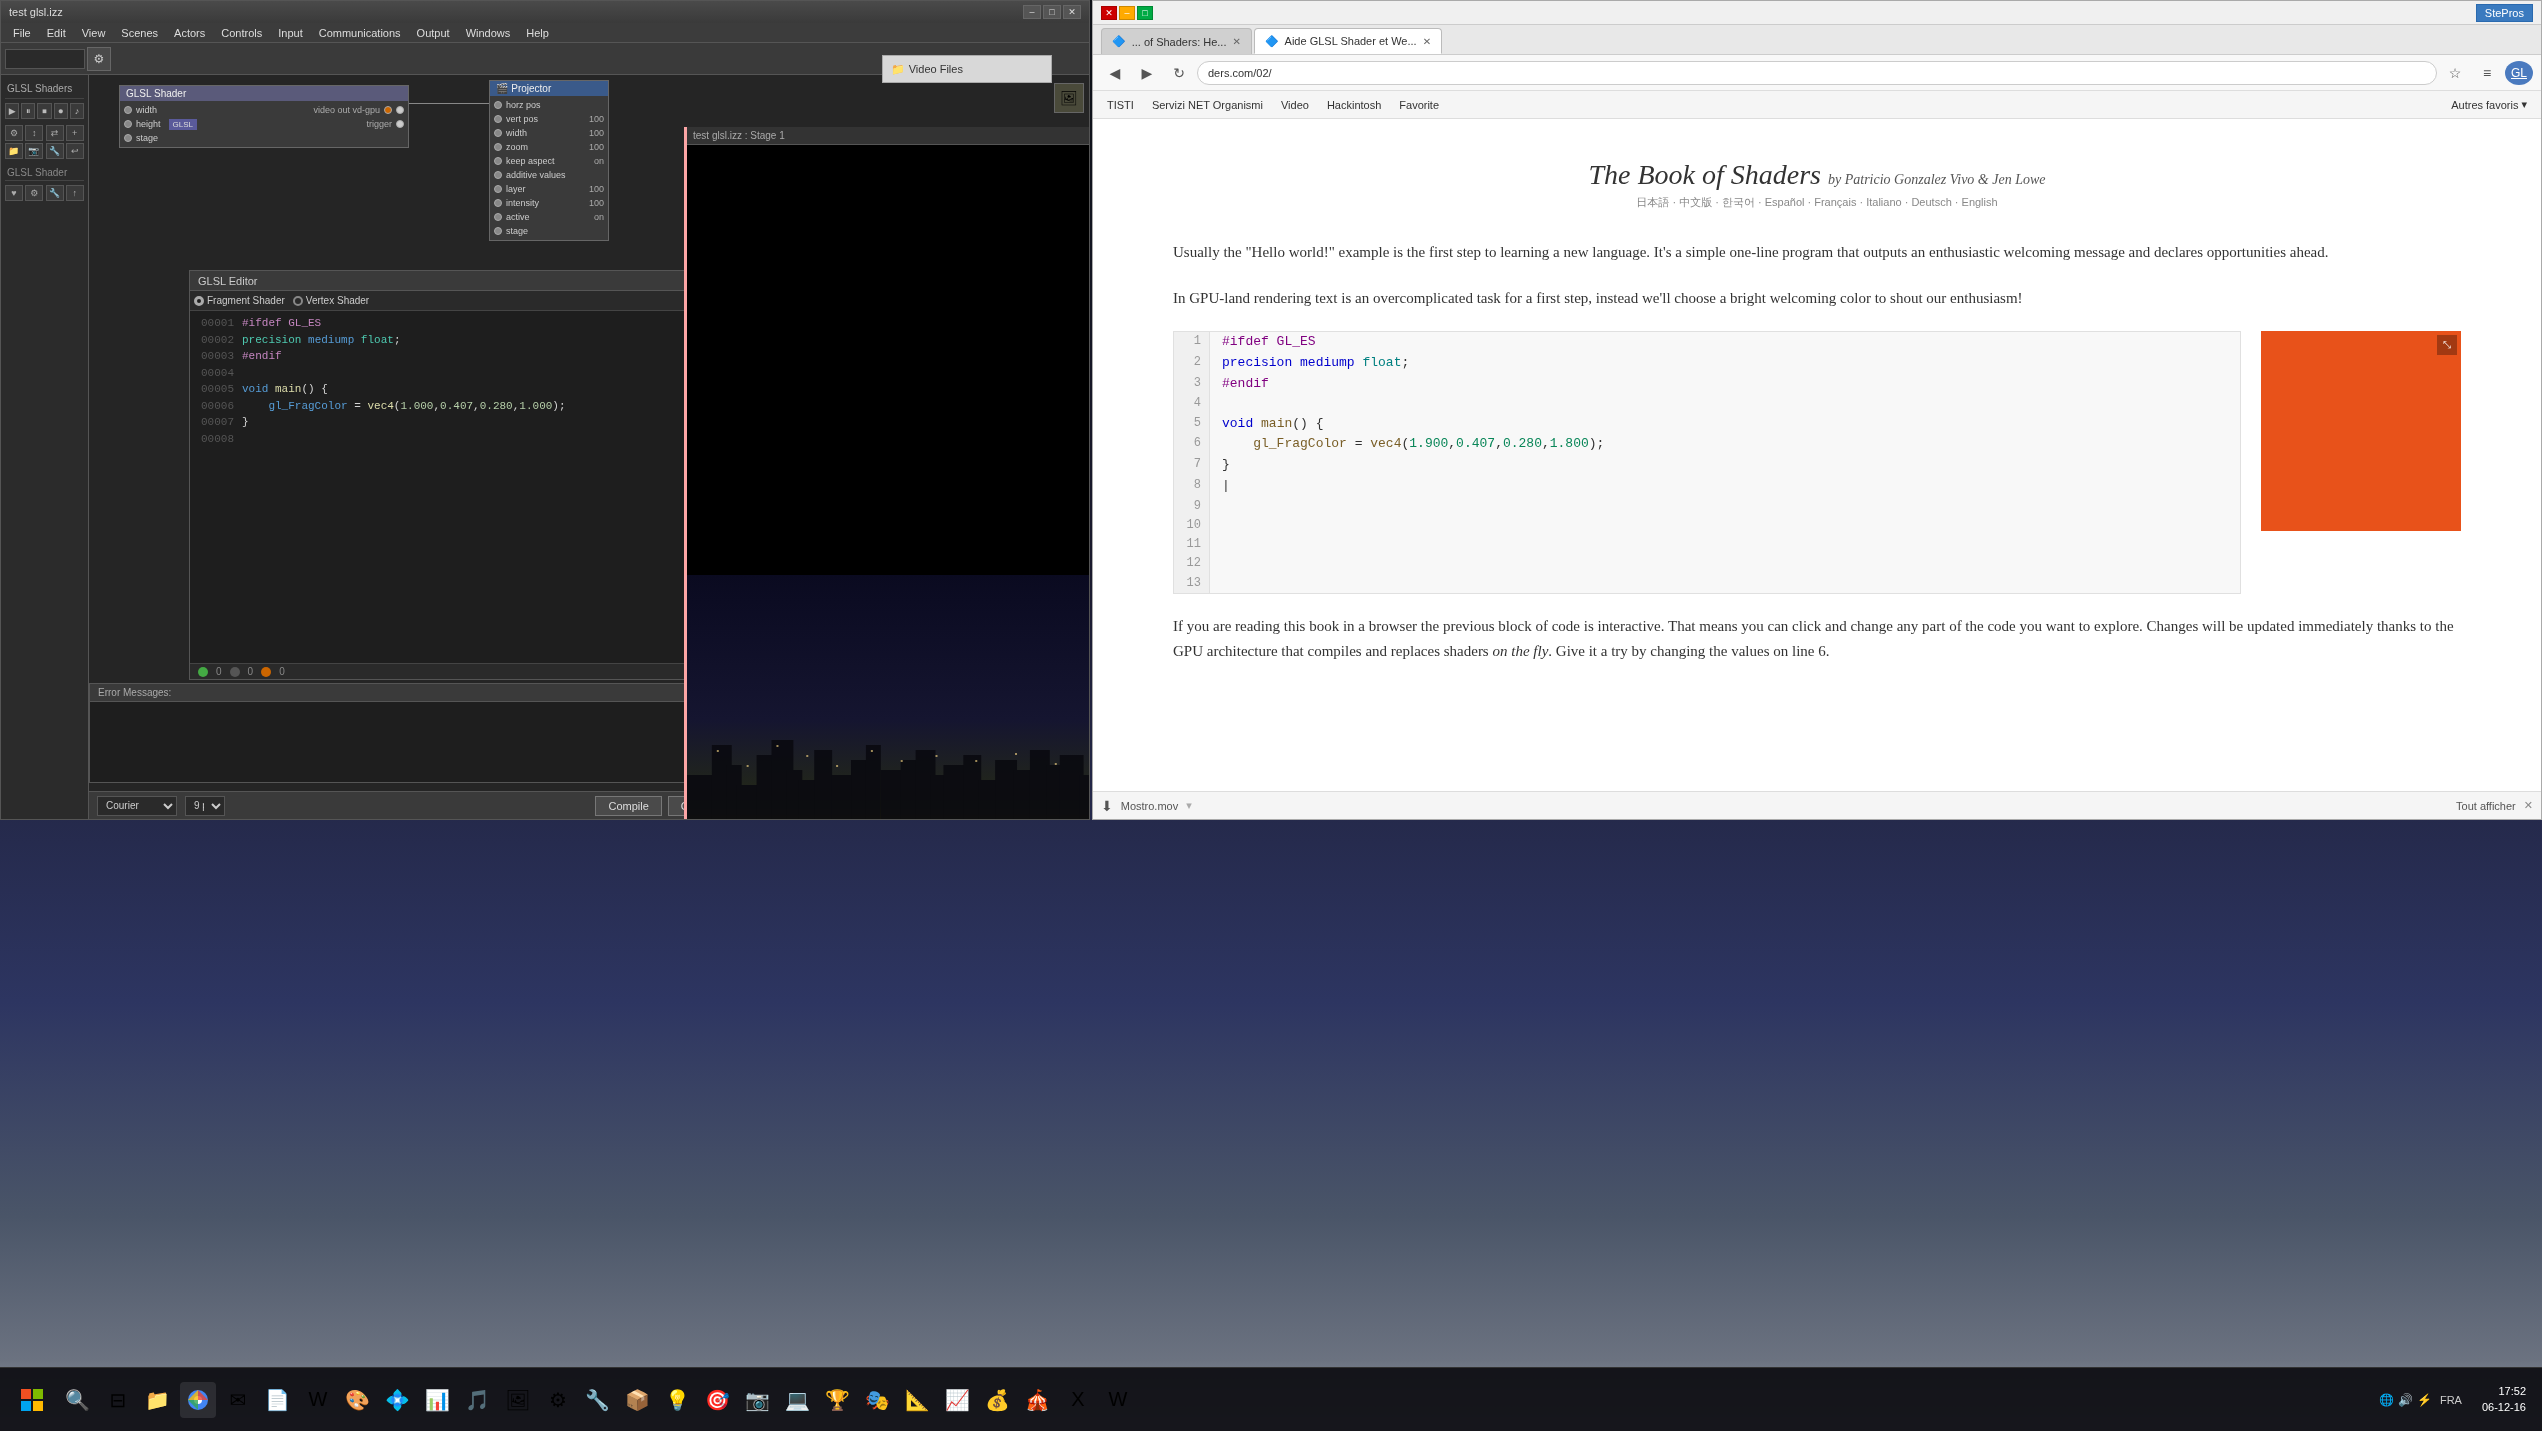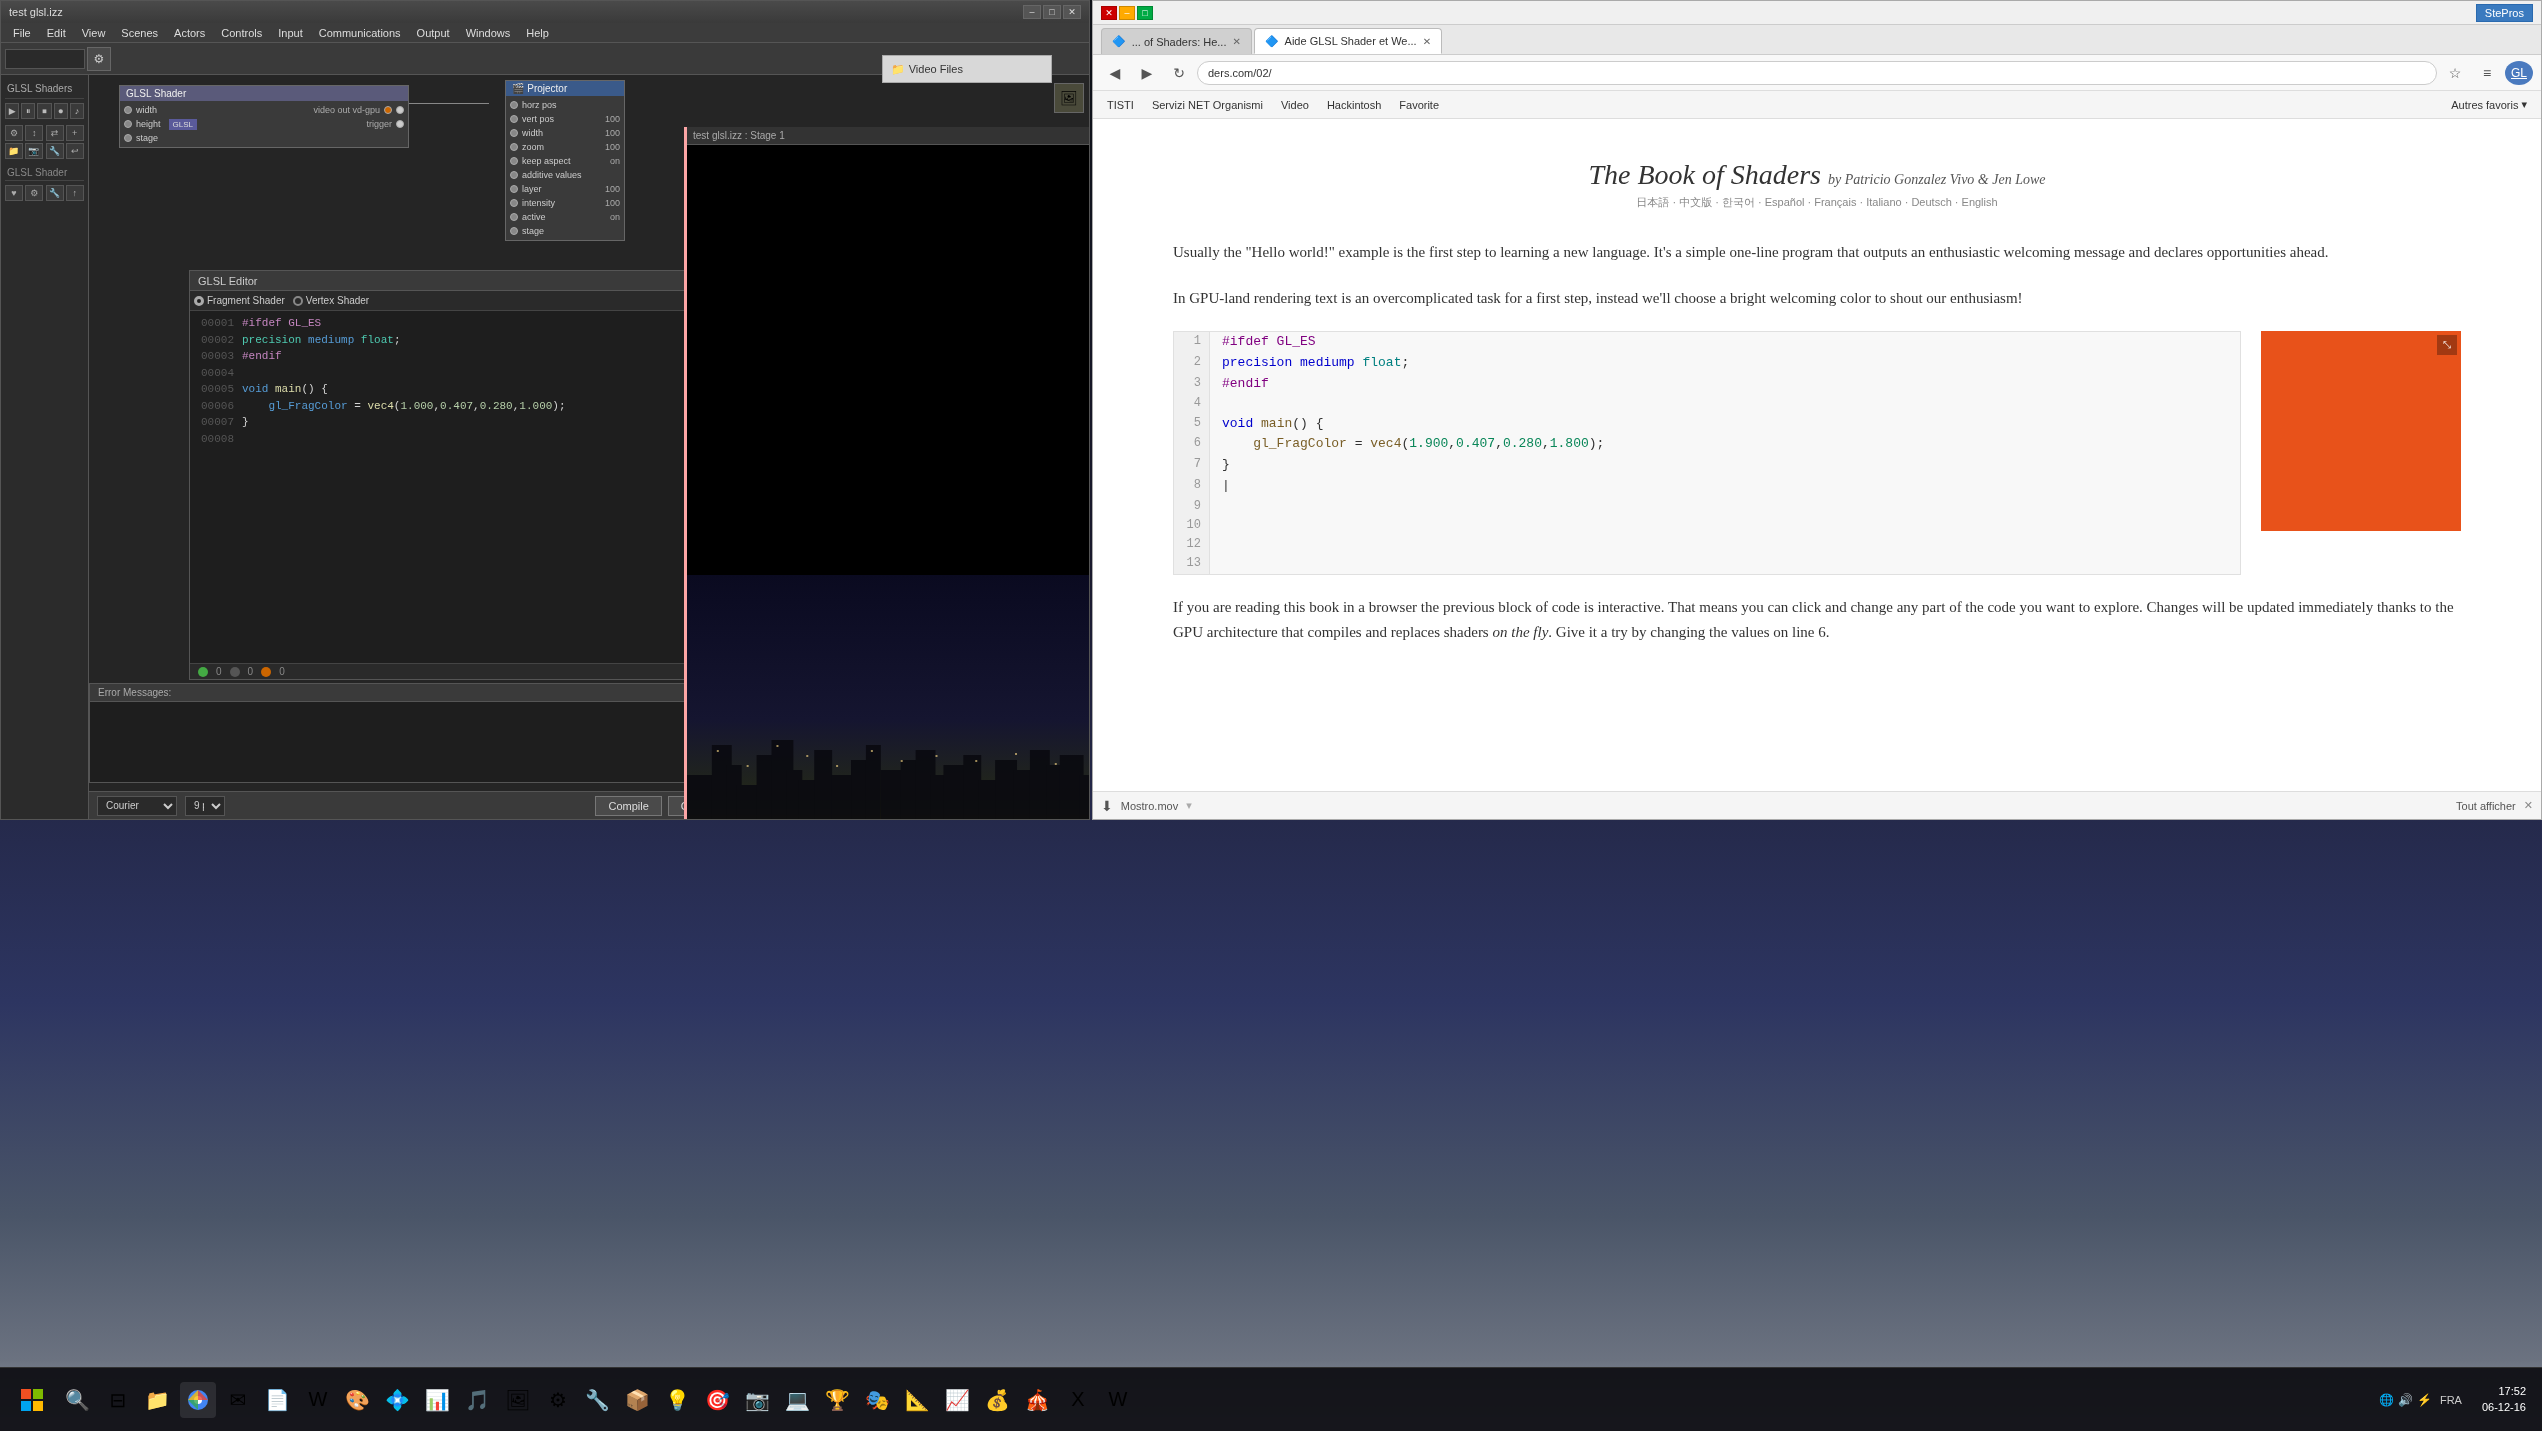--- a/index.html
+++ b/index.html
@@ -829,21 +829,21 @@
             </div>
             <div class="node-row">
               <div class="node-port"></div>
               <span>stage</span>
             </div>
           </div>
         </div>
 
         <div style="position:absolute; top:28px; left:320px; width:80px; height:1px; background:#888;"></div>
 
-        <div class="node" style="left:416px; top:5px; width:110px;">
+        <div class="node" style="left:400px; top:5px; width:110px;">
           <div class="node-header blue">🎬 Projector</div>
           <div class="node-body">
             <div class="node-row">
               <div class="node-port"></div>
               <span>horz pos</span>
             </div>
             <div class="node-row">
               <div class="node-port"></div>
               <span>vert pos</span>
               <span style="margin-left:auto; color:#aaa; font-size:9px;">100</span>
@@ -1168,20 +1168,24 @@
             <div class="code-block-row">
               <span class="cb-line-num">8</span>
               <span class="cb-code">|</span>
             </div>
             <div class="code-block-row">
               <span class="cb-line-num">9</span>
               <span class="cb-code"></span>
             </div>
             <div class="code-block-row">
               <span class="cb-line-num">10</span>
+              <span class="cb-code"></span>
+            </div>
+            <div class="code-block-row">
+              <span class="cb-line-num">11</span>
               <span class="cb-code"></span>
             </div>
             <div class="code-block-row">
               <span class="cb-line-num">12</span>
               <span class="cb-code"></span>
             </div>
             <div class="code-block-row">
               <span class="cb-line-num">13</span>
               <span class="cb-code"></span>
             </div>

